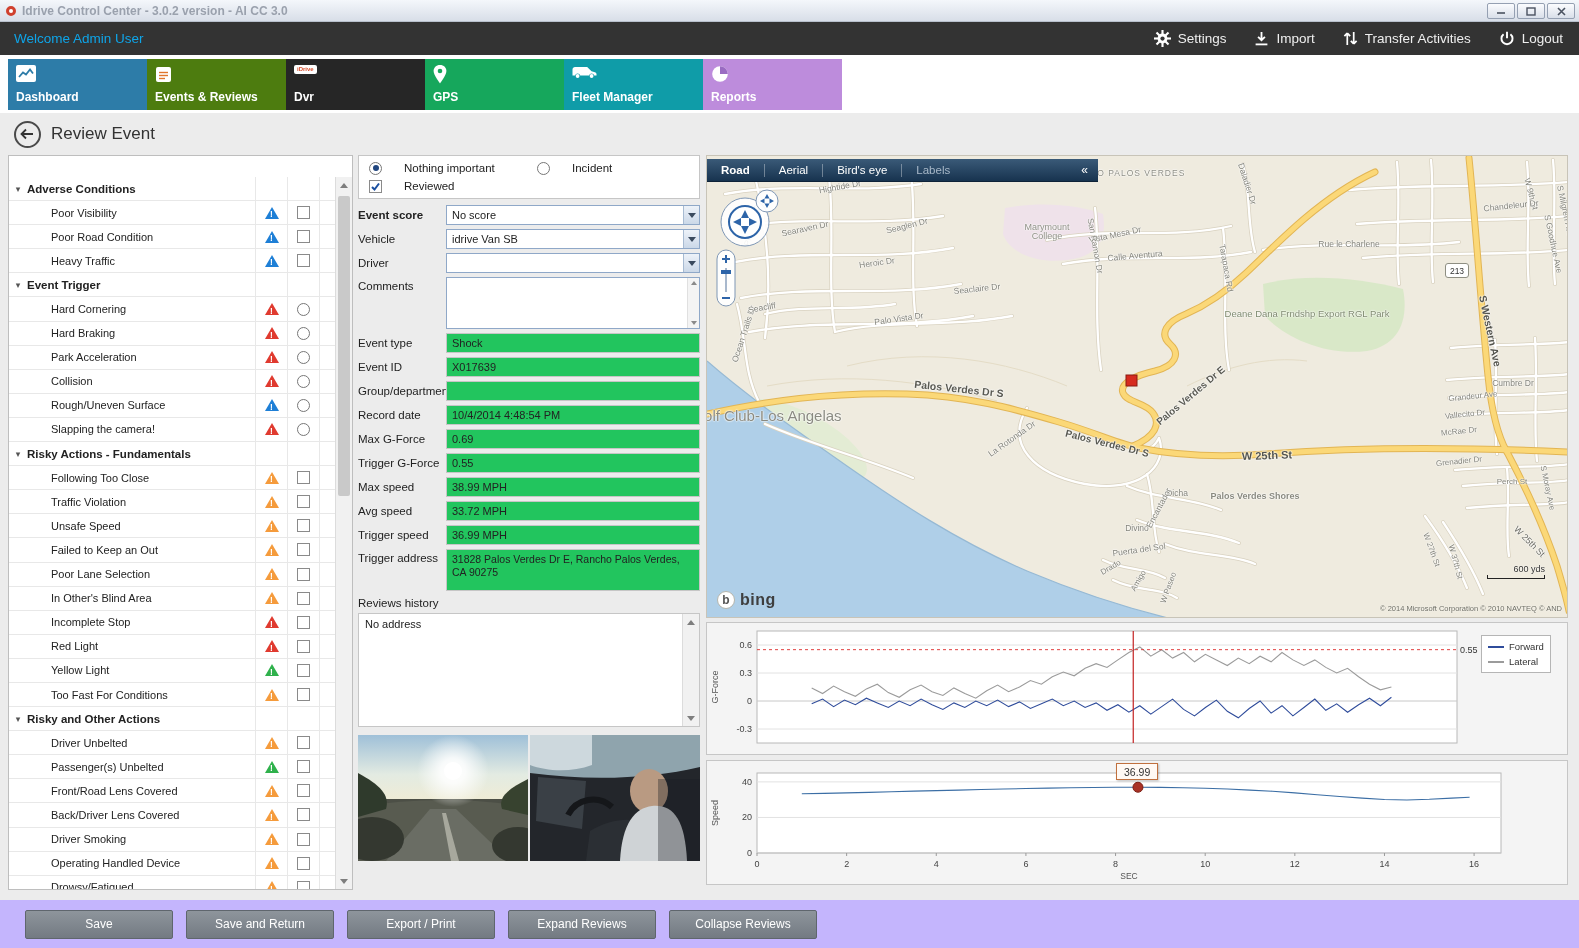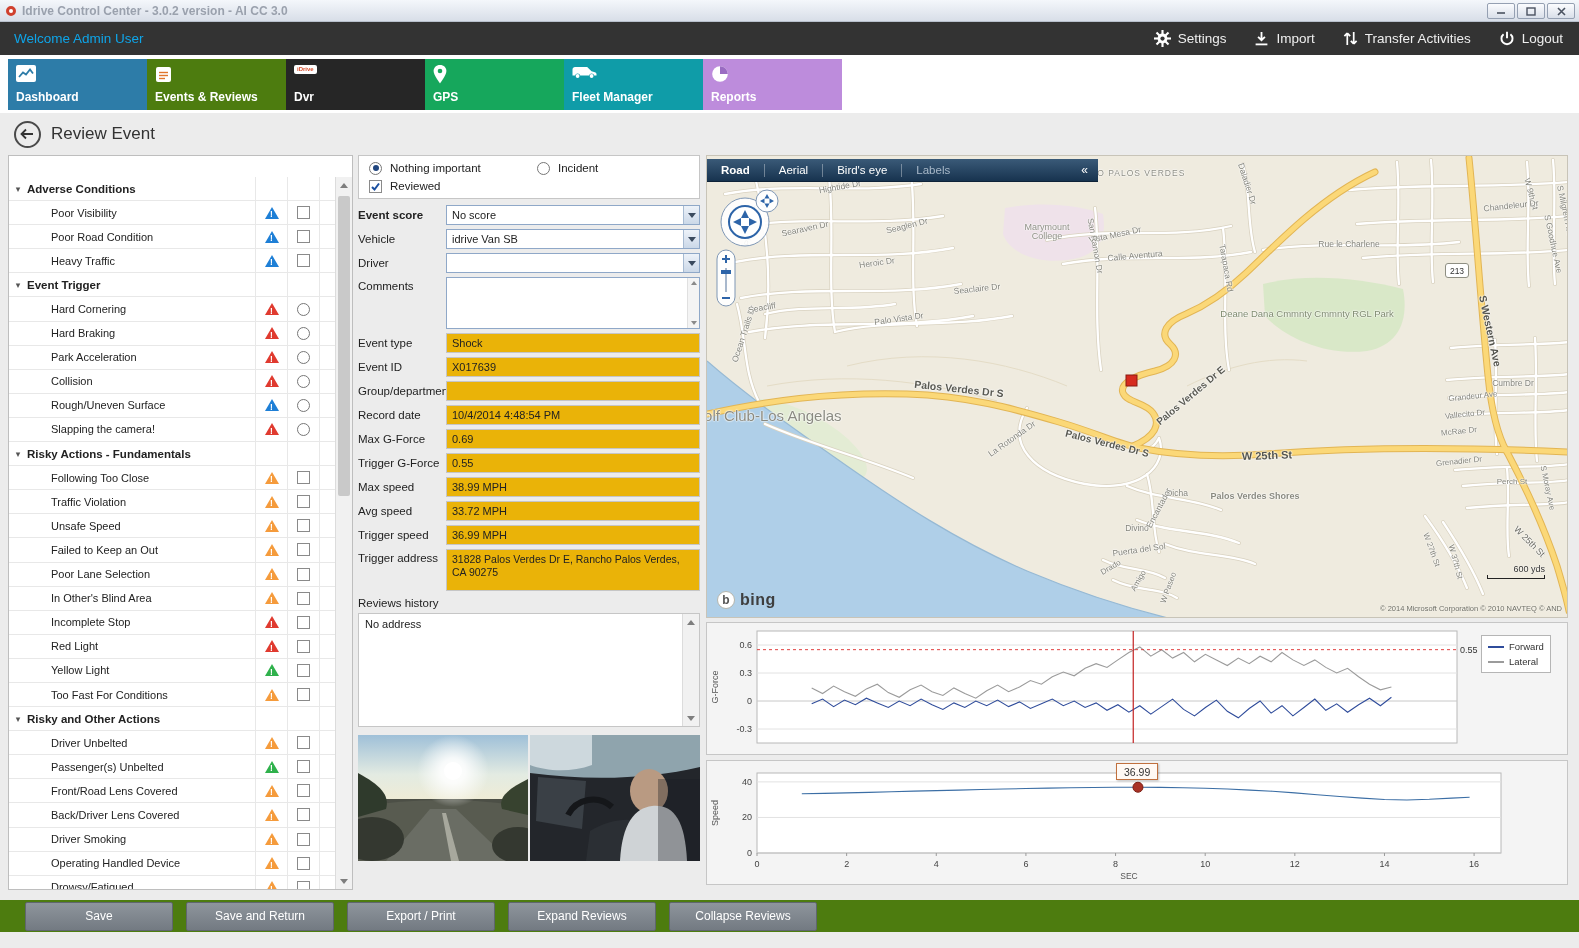--- a/index.html
+++ b/index.html
@@ -53,31 +53,31 @@
   .vscroll{position:absolute;top:21px;right:0;bottom:0;width:17px;background:#F1F1F1;border-left:1px solid #DCDCDC}
   .vs-up,.vs-down{position:absolute;left:0;right:0;height:16px;display:flex;align-items:center;justify-content:center;background:#F1F1F1}
   .vs-up{top:0}.vs-down{bottom:0}
   .vs-up::after{content:'';border-left:4px solid transparent;border-right:4px solid transparent;border-bottom:5px solid #7E7E7E}
   .vs-down::after{content:'';border-left:4px solid transparent;border-right:4px solid transparent;border-top:5px solid #7E7E7E}
   .vs-thumb{position:absolute;left:2px;right:2px;background:#C9C9C9;border-radius:2px}
 
   
   .form-col{position:absolute;left:358px;top:155px;width:342px}
   .class-box{width:342px;height:44px;background:#fff;border:1px solid #C6C6C6;margin-bottom:6px;padding:6px 10px;display:flex;flex-wrap:wrap;align-content:center}
-  .opt{display:inline-flex;align-items:center;gap:8px;font-size:11.5px}
+  .opt{display:inline-flex;align-items:center;gap:22px;font-size:11.5px}
   .opt0{width:168px}.opt2{width:100%;margin-top:5px}
   .frow{display:flex;margin-bottom:4px}
   .flabel{width:88px;min-width:88px;font-size:11.5px;color:#222;display:flex;align-items:center}
   .frow.top .flabel{align-items:flex-start;padding-top:3px}
   .bold{font-weight:bold}
   .sel{flex:1;height:20px;border:1px solid #8FA8C8;background:#fff;display:flex;align-items:center;position:relative}
   .sel-val{flex:1;padding:0 5px;font-size:11px}
   .sel-btn{width:16px;height:100%;background:linear-gradient(#EDF2F9,#CBD8E8);border-left:1px solid #A8BBD2;display:flex;align-items:center;justify-content:center}
   .sel-btn::after{content:'';border-left:4px solid transparent;border-right:4px solid transparent;border-top:5px solid #3A4A5E}
-  .ro{flex:1;height:20px;border:1px solid #C6C6C6;background:#eab308;font-size:11px;display:flex;align-items:center;padding:0 5px}
+  .ro{flex:1;height:20px;border:1px solid #C6C6C6;background:#22c55e;font-size:11px;display:flex;align-items:center;padding:0 5px}
   .ta{flex:1;height:52px;border:1px solid #8FA8C8;background:#fff;position:relative}
   .mini-scroll{position:absolute;top:0;right:0;bottom:0;width:12px;background:#F4F4F4;border-left:1px solid #E0E0E0}
   .mini-scroll::before{content:'';position:absolute;top:3px;left:3px;border-left:3px solid transparent;border-right:3px solid transparent;border-bottom:4px solid #8a8a8a}
   .mini-scroll::after{content:'';position:absolute;bottom:3px;left:3px;border-left:3px solid transparent;border-right:3px solid transparent;border-top:4px solid #8a8a8a}
   .addr-box{height:42px;align-items:flex-start;padding-top:3px;font-size:10.5px;line-height:13px;white-space:normal}
   .frow.addr{margin-bottom:6px}
   .rh-label{font-size:11.5px;color:#222;height:14px;margin-bottom:2px}
   .rh-box{position:relative;width:342px;height:114px;background:#fff;border:1px solid #C6C6C6;margin-bottom:8px;font-size:11px;padding:4px 6px}
   .rh-box .vscroll{top:0}
   .videos{display:flex;gap:2px}
@@ -106,21 +106,21 @@
   .chart-panel{position:absolute;left:706px;width:862px;background:#F4F4F4;border:1px solid #C6C6C6}
   .gpanel{top:622px;height:133px}
   .spanel{top:760px;height:125px}
   .chart-panel svg{position:absolute;left:0;top:0}
   .legend{position:absolute;right:16px;top:12px;width:70px;background:#fff;border:1px solid #B5B5B5;padding:5px 6px;display:flex;flex-direction:column;gap:4px}
   .leg-row{display:flex;align-items:center;gap:5px;font-size:9.5px;color:#333}
   .leg-line{width:16px;height:0;border-top:2px solid #999}
   .tooltip{position:absolute;top:2px;height:17px;padding:1px 7px;background:#FFF9F4;border:1px solid #C0703E;font-size:10.5px;color:#333;box-shadow:1px 1px 2px rgba(0,0,0,.25);display:flex;align-items:center}
 
   
-  .footer{position:absolute;left:0;top:900px;width:1579px;height:32px;background:#4d7c0f;display:flex;align-items:center;padding-left:25px;gap:13px}
+  .footer{position:absolute;left:0;top:900px;width:1579px;height:48px;background:#c4b5fd;display:flex;align-items:center;padding-left:25px;gap:13px}
   .fbtn{width:148px;height:29px;background:linear-gradient(#8E959C,#737A82);border:1px solid #5F666D;border-radius:2px;color:#fff;font-size:12px;display:flex;align-items:center;justify-content:center;cursor:pointer}
 </style>
 </head>
 <body>
 
 <div class="titlebar">
   <span class="app-icon"></span>
   <span class="title-text">Idrive Control Center - 3.0.2 version - AI CC 3.0</span>
   <div class="win-controls">
     <div class="winbtn">
@@ -816,21 +816,21 @@
     <use href="#mr" stroke="#D9D2C0" stroke-width="3.8" stroke-linecap="round"></use>
     <use href="#mr" stroke="#FFFFFF" stroke-width="2.3" stroke-linecap="round"></use>
     <use href="#yr" stroke="#E2B554" stroke-width="7" stroke-linecap="round"></use>
     <use href="#yr" stroke="#FBD878" stroke-width="5" stroke-linecap="round"></use>
     <rect x="419" y="219" width="11" height="11" fill="#D62B1F" stroke="#8A1A12"></rect>
   </svg>
   <div class="map-labels" id="map-labels">
       <span class="maplabel" style="left: 402px; top: 17px; font-size: 8.5px; color: rgb(142, 142, 132); letter-spacing: 1px; transform: translate(-50%, -50%) rotate(0deg);">EAST RANCHO PALOS VERDES</span>
       <span class="maplabel" style="left: 340px; top: 76px; font-size: 9px; color: rgb(143, 143, 134); transform: translate(-50%, -50%) rotate(0deg);">Marymount
 College</span>
-      <span class="maplabel" style="left: 600px; top: 158px; font-size: 9.5px; color: rgb(126, 138, 110); transform: translate(-50%, -50%) rotate(0deg);">Deane Dana Cmmnty Cmmnty RGL Park</span>
+      <span class="maplabel" style="left: 600px; top: 158px; font-size: 9.5px; color: rgb(126, 138, 110); transform: translate(-50%, -50%) rotate(0deg);">Deane Dana Frndshp Export RGL Park</span>
       <span class="maplabel" style="left: 252px; top: 233px; font-size: 10.5px; color: rgb(90, 90, 82); font-weight: bold; transform: translate(-50%, -50%) rotate(6deg);">Palos Verdes Dr S</span>
       <span class="maplabel" style="left: 400px; top: 288px; font-size: 10px; color: rgb(90, 90, 82); font-weight: bold; transform: translate(-50%, -50%) rotate(14deg);">Palos Verdes Dr S</span>
       <span class="maplabel" style="left: 484px; top: 240px; font-size: 10px; color: rgb(90, 90, 82); font-weight: bold; transform: translate(-50%, -50%) rotate(-40deg);">Palos Verdes Dr E</span>
       <span class="maplabel" style="left: 560px; top: 300px; font-size: 11px; color: rgb(85, 85, 78); font-weight: bold; transform: translate(-50%, -50%) rotate(-2deg);">W 25th St</span>
       <span class="maplabel" style="left: 783px; top: 175px; font-size: 10.5px; color: rgb(85, 85, 78); font-weight: bold; transform: translate(-50%, -50%) rotate(78deg);">S Western Ave</span>
       <span class="maplabel" style="left: 822px; top: 386px; font-size: 9px; color: rgb(106, 106, 98); transform: translate(-50%, -50%) rotate(45deg);">W 25th St</span>
       <span class="maplabel" style="left: 60px; top: 260px; font-size: 15px; color: rgb(138, 138, 128); transform: translate(-50%, -50%) rotate(0deg);">Golf Club-Los Angelas</span>
       <span class="maplabel" style="left: 548px; top: 341px; font-size: 9px; color: rgb(138, 138, 128); transform: translate(-50%, -50%) rotate(0deg); font-weight: bold;">Palos Verdes Shores</span>
       <span class="maplabel" style="left: 470px; top: 337px; font-size: 8.5px; transform: translate(-50%, -50%) rotate(0deg);">Dicha</span>
       <span class="maplabel" style="left: 430px; top: 372px; font-size: 8.5px; transform: translate(-50%, -50%) rotate(0deg);">Divino</span>

